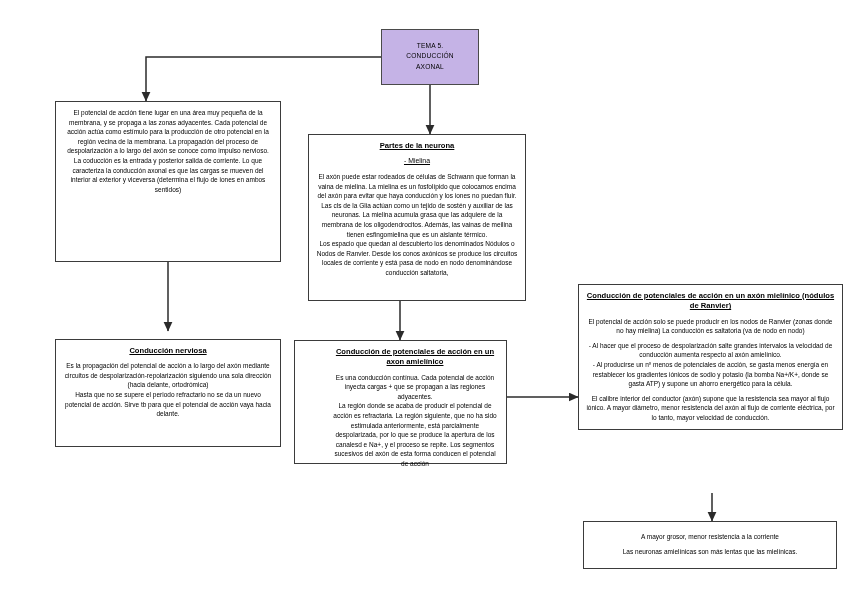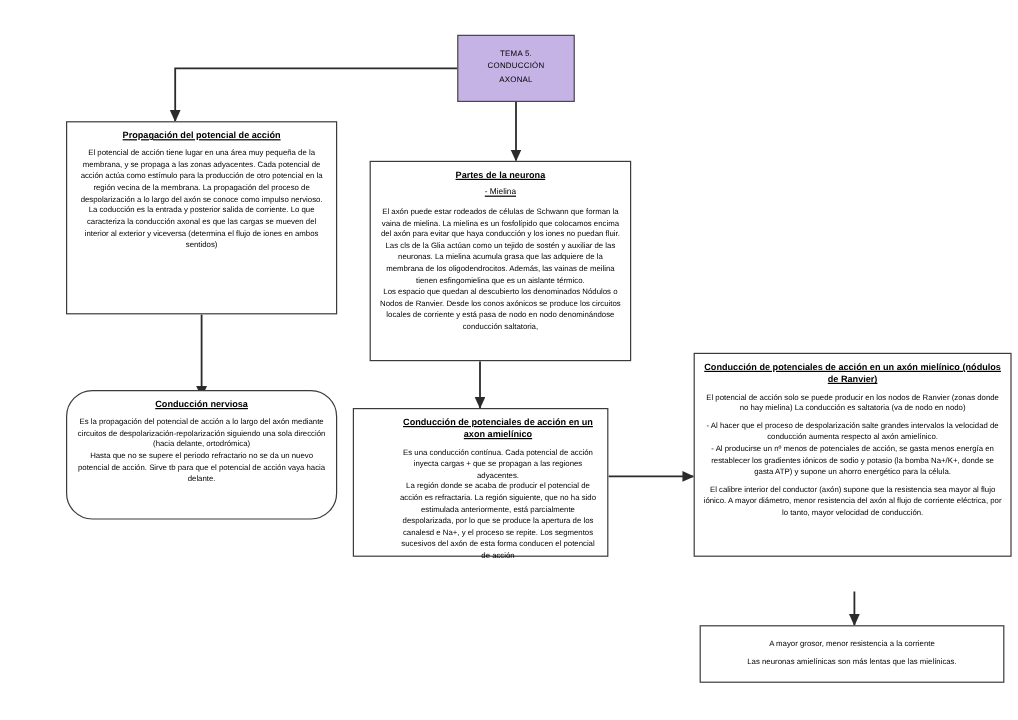--- a/index.html
+++ b/index.html
@@ -100,45 +100,44 @@
     <path d="M 712,493 L 712,521" fill="none" stroke="#2b2b2b" stroke-width="1.5" marker-end="url(#arrow)"></path>
   </svg>
 
   <div class="node title-node" style="left:381px; top:29px; width:98px; height:56px;">
     <span class="title-text">TEMA 5.
 CONDUCCIÓN
 AXONAL</span>
   </div>
 
   <div class="node" style="left:55px; top:101px; width:226px; height:161px;">
-    <span class="node-title">Propagación del potencial de acción</span>
     <span class="node-body">El potencial de acción tiene lugar en una área muy pequeña de la membrana, y se propaga a las zonas adyacentes. Cada potencial de acción actúa como estímulo para la producción de otro potencial en la región vecina de la membrana. La propagación del proceso de despolarización a lo largo del axón se conoce como impulso nervioso. La coducción es la entrada y posterior salida de corriente. Lo que caracteriza la conducción axonal es que las cargas se mueven del interior al exterior y viceversa (determina el flujo de iones en ambos sentidos)</span>
   </div>
 
-  <div class="node" style="left:55px; top:325px; width:226px; height:108px;border-radius:22px;">
+  <div class="node" style="left:55px; top:339px; width:226px; height:108px;">
     <span class="node-title">Conducción nerviosa</span>
     <span class="node-body">Es la propagación del potencial de acción a lo largo del axón mediante circuitos de despolarización-repolarización siguiendo una sola dirección (hacia delante, ortodrómica)
 Hasta que no se supere el periodo refractario no se da un nuevo potencial de acción. Sirve tb para que el potencial de acción vaya hacia delante.</span>
   </div>
 
   <div class="node" style="left:308px; top:134px; width:218px; height:167px;">
     <span class="node-title">Partes de la neurona</span>
     <span class="node-subtitle">- Mielina</span>
     <span class="node-body">El axón  puede estar rodeados de células de Schwann que forman la vaina de mielina. La mielina es un fosfolípido que colocamos encima del axón para evitar que haya conducción y los iones no puedan fluir.
 Las cls de la Glia actúan  como un tejido de sostén y auxiliar de las neuronas. La mielina acumula grasa que las adquiere de la membrana de los oligodendrocitos. Además, las vainas de meilina tienen esfingomielina que es un aislante térmico.
 Los espacio que quedan al descubierto los denominados Nódulos o Nodos de Ranvier.  Desde los conos axónicos se produce los circuitos locales de corriente y está pasa de nodo en nodo denominándose conducción saltatoria,</span>
   </div>
 
   <div class="node" style="left:294px; top:340px; width:213px; height:124px;padding-left:36px;">
     <span class="node-title">Conducción de potenciales de acción en un axon amielínico</span>
     <span class="node-body">Es una conducción contínua. Cada potencial de acción inyecta cargas + que se propagan a las regiones adyacentes.
 La región donde se acaba de producir el potencial de acción es refractaria. La región siguiente, que no ha sido estimulada anteriormente, está parcialmente despolarizada, por lo que se produce la apertura de los canalesd e Na+, y el proceso se repite. Los segmentos sucesivos del axón de esta forma conducen el potencial de acción</span>
   </div>
 
-  <div class="node" style="left:578px; top:294px; width:265px; height:170px;">
+  <div class="node" style="left:578px; top:284px; width:265px; height:146px;">
     <span class="node-title">Conducción de potenciales de acción en un axón mielínico (nódulos de Ranvier)</span>
     <span class="node-body">El potencial de acción solo se puede producir en los nodos de Ranvier (zonas donde no hay mielina) La conducción es saltatoria (va de nodo en nodo)</span>
     <span class="node-body">- Al hacer que el proceso de despolarización salte grandes intervalos la velocidad de conducción aumenta respecto al axón amielínico.
 - Al producirse un nº menos de potenciales de acción, se gasta menos energía en restablecer los gradientes iónicos de sodio y potasio (la bomba Na+/K+, donde se gasta ATP) y supone un ahorro energético para la célula.</span>
     <span class="node-body">El calibre interior del conductor (axón) supone que la resistencia sea mayor al flujo iónico. A mayor diámetro, menor resistencia del axón al flujo de corriente eléctrica, por lo tanto, mayor velocidad de conducción.</span>
   </div>
 
   <div class="node" style="left:583px; top:521px; width:254px; height:48px; display:flex; flex-direction:column; justify-content:center;">
     <span class="node-body">A mayor grosor, menor resistencia a la corriente</span>
     <span class="node-body">Las neuronas amielínicas son más lentas que las mielínicas.</span>

